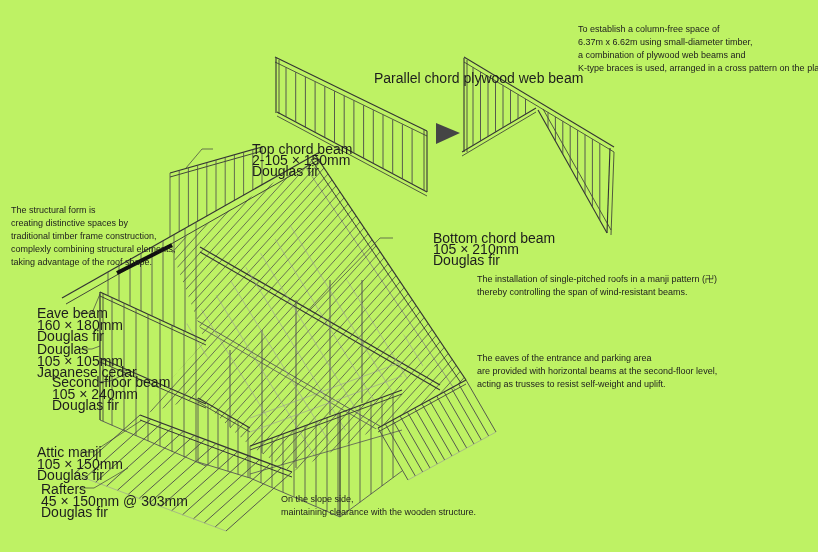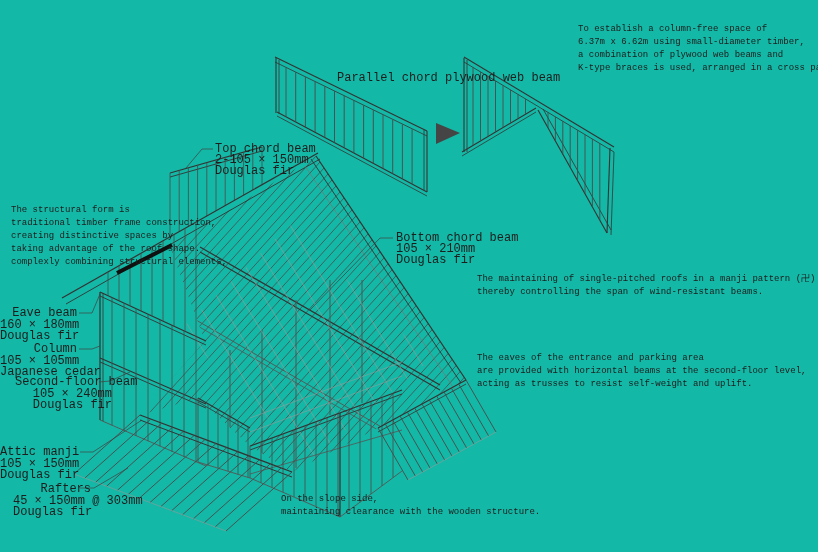--- a/index.html
+++ b/index.html
@@ -1,21 +1,21 @@
 <!DOCTYPE html>
 <html><head>
 <meta charset="utf-8">
 <style>
   html,body{margin:0;padding:0;background:#ffffff;}
-  .canvas{position:relative;width:818px;height:552px;background:#14b8a6;overflow:hidden;
-          font-family:Liberation Mono, monospace;}
+  .canvas{position:relative;width:818px;height:552px;background:#bef264;overflow:hidden;
+          font-family:Liberation Sans, sans-serif;}
   svg.art{position:absolute;left:0;top:0;}
   .note{position:absolute;color:#1d1d1d;font-size:9px;line-height:13px;white-space:nowrap;}
-  .lbl{position:absolute;color:#1d1d1d;font-size:12px;line-height:10.8px;white-space:nowrap;}
-  .lbl.r{text-align:right;line-height:11.6px;}
+  .lbl{position:absolute;color:#1d1d1d;font-size:14px;line-height:10.8px;white-space:nowrap;margin-left:37px;}
+  .lbl.r{line-height:11.6px;}
   .lbl div,.note div{white-space:nowrap;}
 </style>
 </head>
 <body>
 
 <div class="canvas">
 
   <svg class="art" width="818" height="552" viewBox="0 0 818 552">
     <defs>
       <clipPath id="hatchClip">
@@ -322,28 +322,28 @@
 
   <div class="note" style="left:578px;top:23px">
     <div>To establish a column-free space of</div>
     <div>6.37m x 6.62m using small-diameter timber,</div>
     <div>a combination of plywood web beams and</div>
     <div>K-type braces is used, arranged in a cross pattern on the plan.</div>
   </div>
 
   <div class="note" style="left:11px;top:204px">
     <div>The structural form is</div>
+    <div>creating distinctive spaces by</div>
     <div>traditional timber frame construction,</div>
-    <div>creating distinctive spaces by</div>
+    <div>complexly combining structural elements,</div>
     <div>taking advantage of the roof shape.</div>
-    <div>complexly combining structural elements,</div>
   </div>
 
   <div class="note" style="left:477px;top:273px">
-    <div>The maintaining of single-pitched roofs in a manji pattern (卍)</div>
+    <div>The installation of single-pitched roofs in a manji pattern (卍)</div>
     <div>thereby controlling the span of wind-resistant beams.</div>
   </div>
 
   <div class="note" style="left:477px;top:352px">
     <div>The eaves of the entrance and parking area</div>
     <div>are provided with horizontal beams at the second-floor level,</div>
     <div>acting as trusses to resist self-weight and uplift.</div>
   </div>
 
   <div class="note" style="left:281px;top:493px">
@@ -365,36 +365,36 @@
     <div>Douglas fir</div>
   </div>
 
   <div class="lbl r" style="left:0px;width:77px;top:308px">
     <div>Eave beam</div>
     <div>160 × 180mm</div>
     <div>Douglas fir</div>
   </div>
 
   <div class="lbl r" style="left:0px;width:77px;top:344px">
-    <div>Column</div>
+    <div>Douglas</div>
     <div>105 × 105mm</div>
     <div>Japanese cedar</div>
   </div>
 
   <div class="lbl r" style="left:15px;width:97px;top:377px">
     <div>Second-floor beam</div>
     <div>105 × 240mm</div>
     <div>Douglas fir</div>
   </div>
 
   <div class="lbl r" style="left:0px;width:78px;top:447px">
     <div>Attic manji</div>
     <div>105 × 150mm</div>
     <div>Douglas fir</div>
   </div>
 
-  <div class="lbl r" style="left:13px;width:78px;top:484px">
+  <div class="lbl r" style="left:4px;width:78px;top:484px">
     <div>Rafters</div>
     <div>45 × 150mm @ 303mm</div>
     <div>Douglas fir</div>
   </div>
 
 </div>
 
 </body></html>

